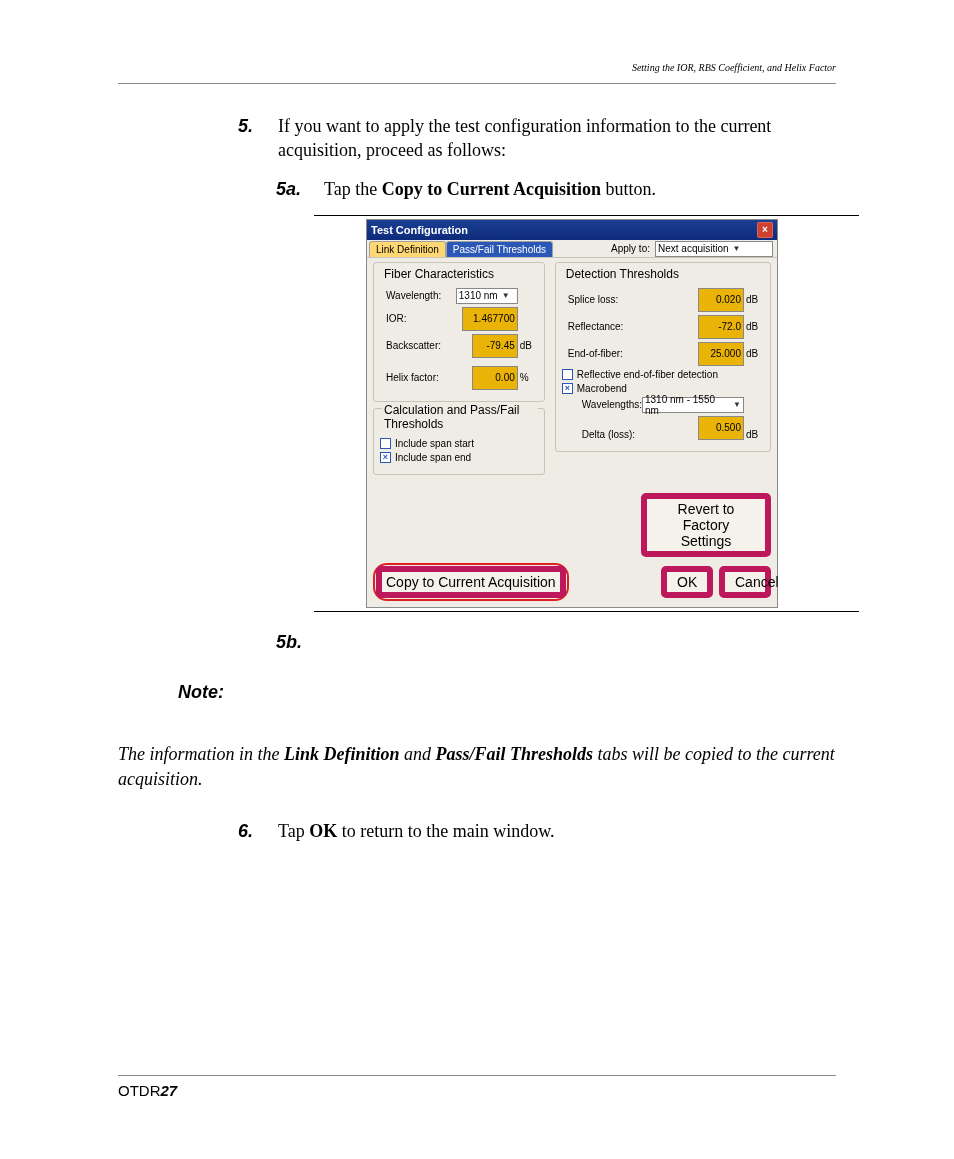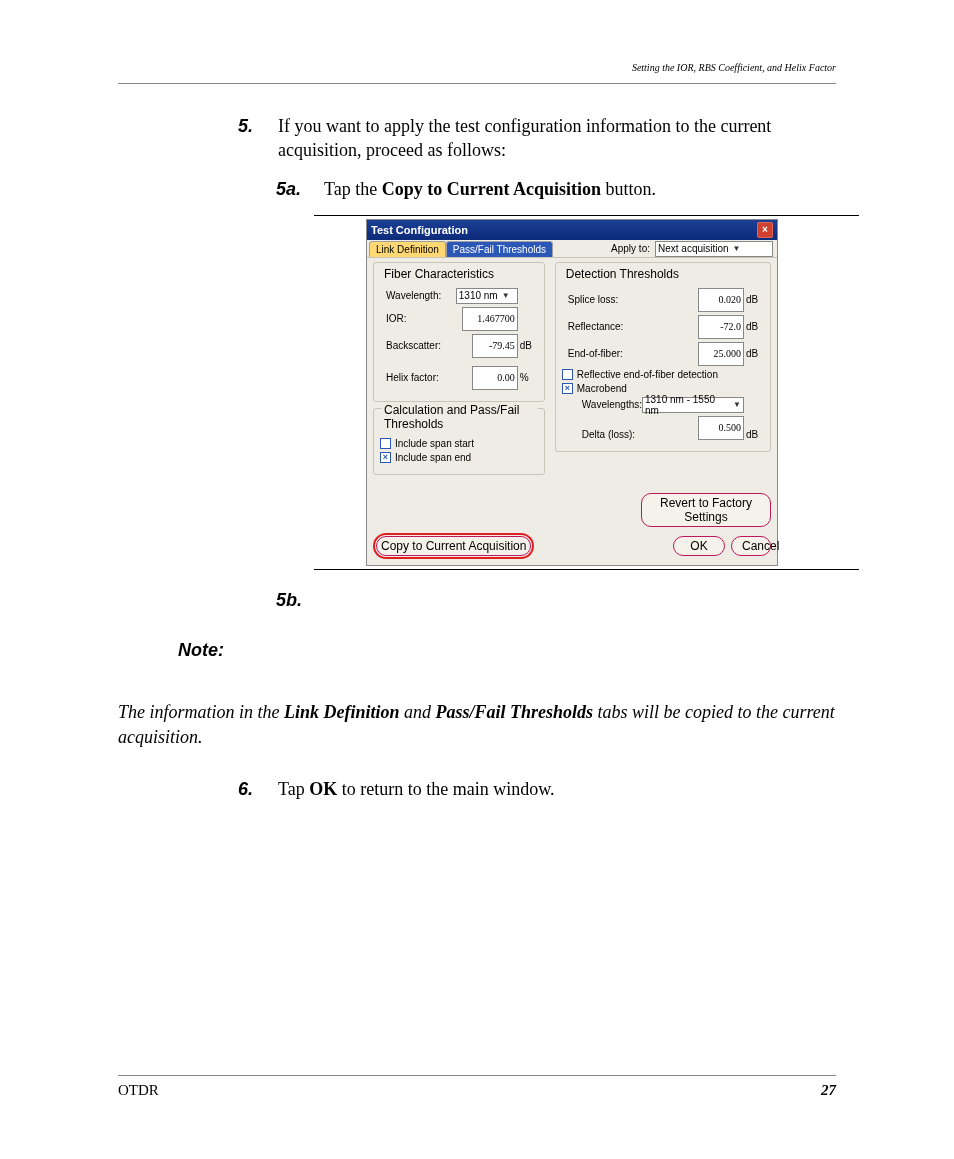--- a/index.html
+++ b/index.html
@@ -179,28 +179,28 @@
     padding: 0 2px;
   }
   .field-row {
     display: flex;
     align-items: center;
     margin: 3px 0;
     font-size: 10px;
   }
   .field-row .lab { flex: 1; padding-left: 6px; }
   .txt-in {
-    background: #ffffff;
+    background: #eab308;
     border: 1px solid #888;
     height: 13px;
     width: 46px;
     text-align: right;
     padding: 11px 2px;
     font-size: 10px;
-    font-family: Liberation Serif, serif;
+    font-family: Liberation Sans, sans-serif;
     box-sizing: border-box;
   }
   .unit { width: 18px; margin-left: 2px; font-size: 10px; }
 
   .chk {
     display: inline-block;
     width: 11px; height: 11px;
     border: 1px solid #2b57b7;
     background: #fff;
     margin-right: 4px;
@@ -216,23 +216,23 @@
   .dlg-foot {
     display: flex;
     justify-content: flex-end;
     padding: 4px 6px;
     gap: 6px;
     border-top: 1px solid #d8d4c8;
   }
   .dlg-foot.upper { border-top: none; }
   .btn {
     background: #f4f2ea;
-    border: 1px solid #be185d;
-    border-radius: 10px;
-    font-size: 12px;
+    border: 6px solid #be185d;
+    border-radius: 5px;
+    font-size: 14px;
     padding: 2px 10px;
     font-family: Tahoma, Arial, sans-serif;
   }
   .btn.copy {
     padding: 2px 4px;
   }
   .foot-split {
     display: flex;
     align-items: center;
     padding: 2px 6px 6px 6px;
@@ -245,23 +245,22 @@
   }
 
   .page-footer {
     position: absolute;
     bottom: 60px;
     left: 118px;
     right: 118px;
     border-top: 1px solid #888;
     padding-top: 6px;
     display: flex;
-    justify-content: space-between;
     font-size: 15px;
-    font-family: Liberation Serif, serif;
+    font-family: Liberation Sans, sans-serif;
   }
   .page-footer .pnum { font-weight: bold; font-style: italic; }
 </style>
 </head>
 <body>
 
 <div class="page">
   <div class="header">
     <div class="header-sub">Setting the IOR, RBS Coefficient, and Helix Factor</div>
   </div>
@@ -383,21 +382,21 @@
 
       <div class="dlg-foot upper">
         <button class="btn" style="width:130px;">Revert to Factory Settings</button>
       </div>
       <div class="foot-split">
         <span class="red-circle">
           <button class="btn copy">Copy to Current Acquisition</button>
         </span>
         <span style="margin-left:auto; display:flex; gap:6px;">
           <button class="btn" style="width:52px;">OK</button>
-          <button class="btn" style="width:40px;">Cancel</button>
+          <button class="btn" style="width:52px;">Cancel</button>
         </span>
       </div>
     </div>
   </div>
 
   <div class="step">
     <div class="step-num sub">5b.</div>
   </div>
 
   <div class="note-row">

